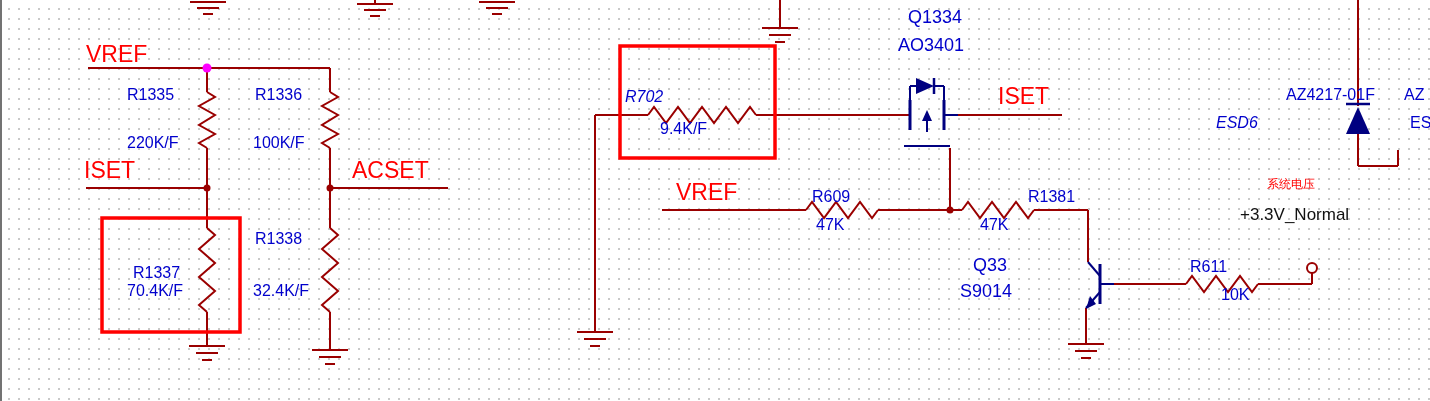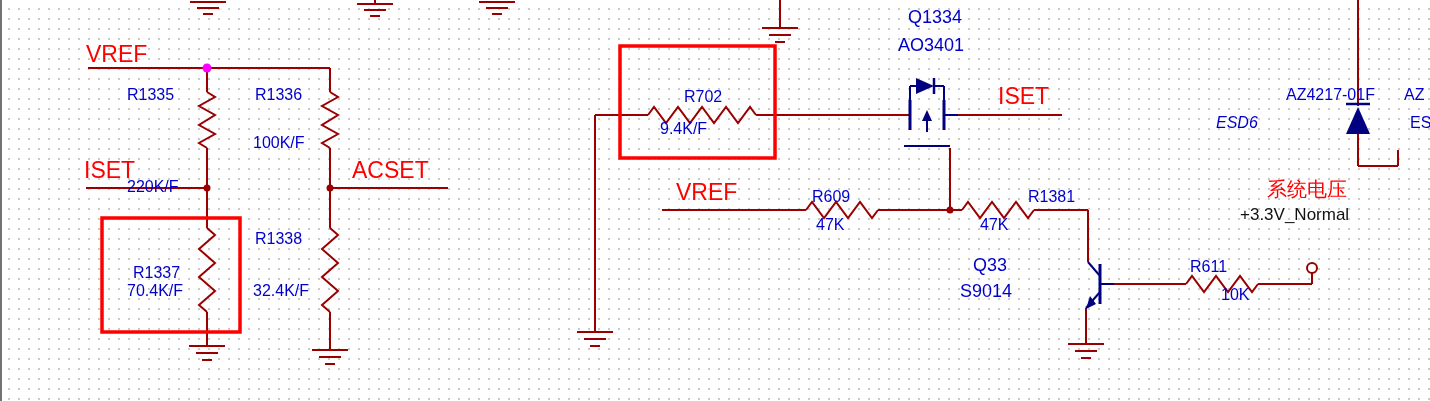--- a/index.html
+++ b/index.html
@@ -12,21 +12,21 @@
     background-image:radial-gradient(circle, #c9c9c9 1px, rgba(0,0,0,0) 1px);
     background-size:10px 10px;
     background-position:4px 4px;
   }
   svg.draw{position:absolute;left:0;top:0;}
   .lbl{position:absolute;white-space:nowrap;line-height:1.1;}
   .net{color:#ff0000;font-size:23px;text-align:center;}
   .comp{color:#0000cc;font-size:16px;}
   .comp-lg{color:#0000cc;font-size:18px;}
   .small-blue{color:#0000cc;font-size:16px;}
-  .cn-red{color:#ff0000;font-size:20px;}
+  .cn-red{color:#ff0000;font-size:12px;}
   .plain{color:#111111;font-size:17px;}
 </style>
 </head>
 <body>
 
 <div class="stage">
 
   <svg class="draw" width="1430" height="401" viewBox="0 0 1430 401" xmlns="http://www.w3.org/2000/svg">
 
     <g>
@@ -191,31 +191,31 @@
     <g>
       <rect x="102" y="218" width="138" height="114" fill="none" stroke="#ff0000" stroke-width="3.5"></rect>
     </g>
     <g>
       <rect x="620" y="46" width="155" height="112" fill="none" stroke="#ff0000" stroke-width="3.5"></rect>
     </g>
   </svg>
 
   <div class="lbl net" style="left:86px;  top:42px;">VREF</div>
   <div class="lbl comp" style="left:127px; top:86px;">R1335</div>
-  <div class="lbl comp" style="left:127px; top:134px;margin-top:44px;">220K/F</div>
+  <div class="lbl comp" style="left:127px; top:134px;">220K/F</div>
   <div class="lbl comp" style="left:255px; top:86px;">R1336</div>
   <div class="lbl comp" style="left:253px; top:134px;">100K/F</div>
   <div class="lbl net" style="left:84px;  top:158px;">ISET</div>
   <div class="lbl net" style="left:352px; top:158px;">ACSET</div>
   <div class="lbl comp" style="left:133px; top:228px;margin-top:36px;">R1337</div>
   <div class="lbl comp" style="left:127px; top:282px;">70.4K/F</div>
   <div class="lbl comp" style="left:255px; top:230px;">R1338</div>
   <div class="lbl comp" style="left:253px; top:282px;">32.4K/F</div>
 
-  <div class="lbl comp" style="left:684px; top:88px;">R702</div>
+  <div class="lbl comp" style="left:625px; top:88px;font-style:italic;">R702</div>
   <div class="lbl comp" style="left:660px; top:120px;">9.4K/F</div>
 
   <div class="lbl comp-lg" style="left:908px; top:8px;">Q1334</div>
   <div class="lbl comp-lg" style="left:898px; top:36px;">AO3401</div>
   <div class="lbl net" style="left:998px; top:84px;">ISET</div>
 
   <div class="lbl net" style="left:676px; top:180px;">VREF</div>
   <div class="lbl comp" style="left:812px; top:188px;">R609</div>
   <div class="lbl comp" style="left:816px; top:216px;">47K</div>
   <div class="lbl comp" style="left:1028px; top:188px;">R1381</div>

